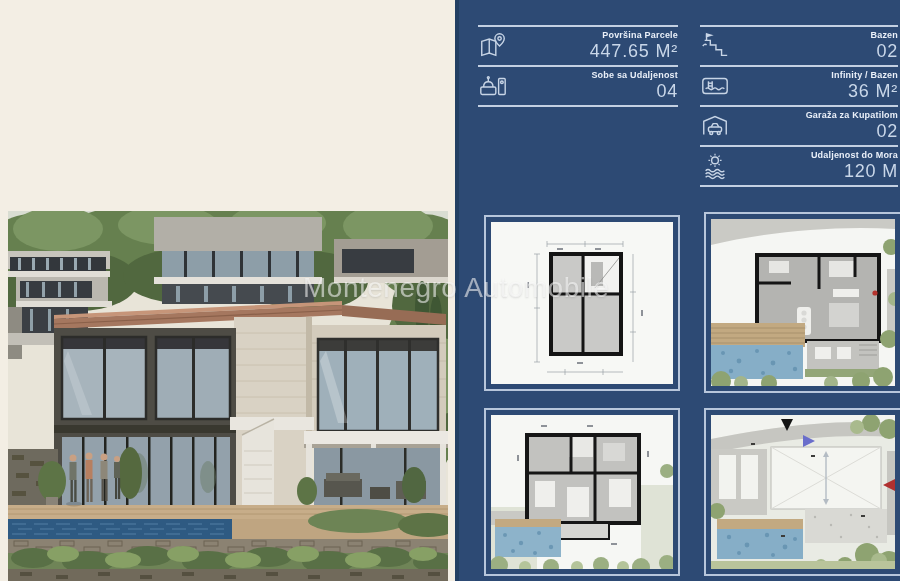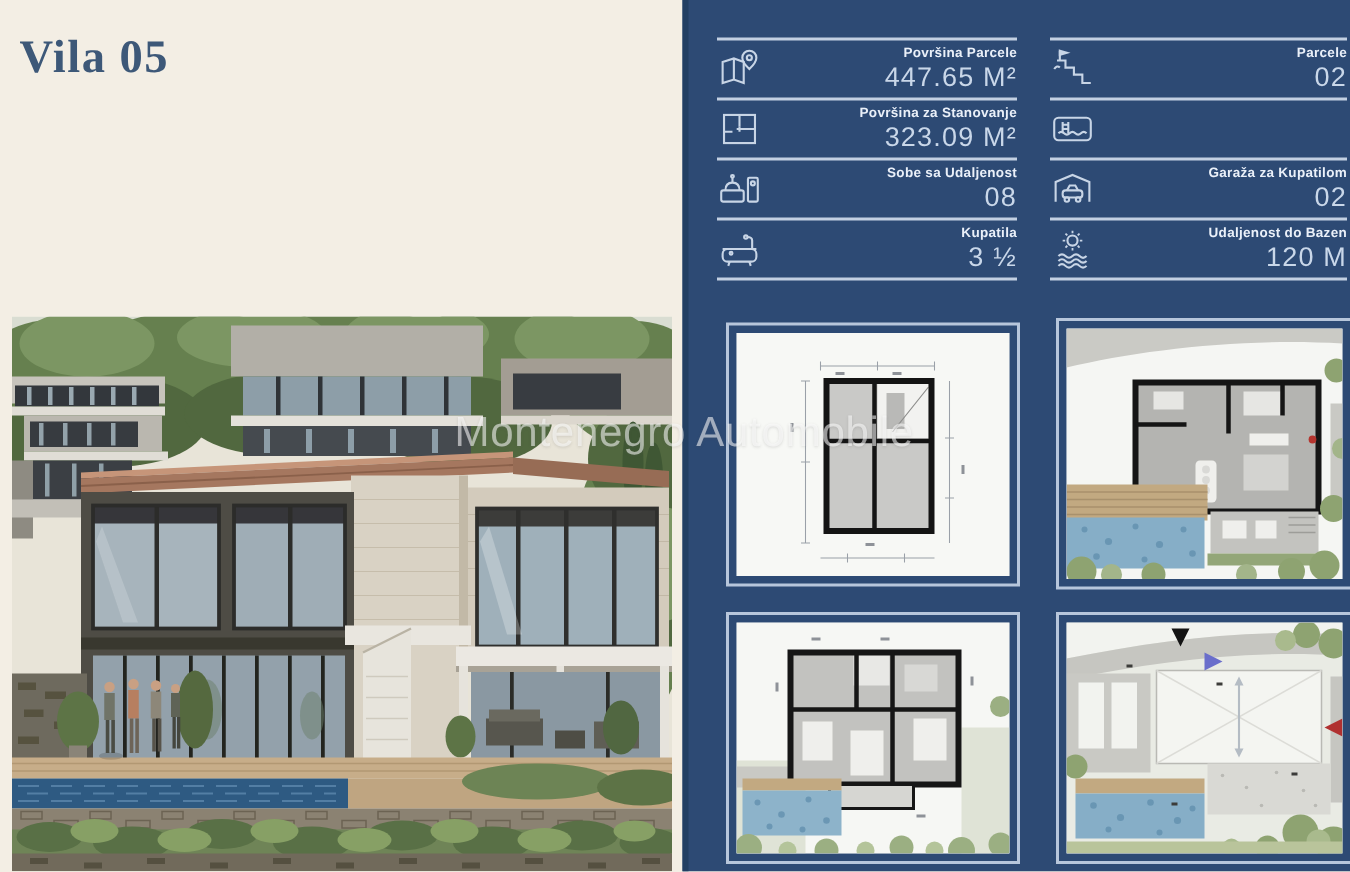--- a/index.html
+++ b/index.html
@@ -53,21 +53,20 @@
     font-size:28px;letter-spacing:0.5px;white-space:nowrap;
     color:rgba(255,255,255,0.55);
     text-shadow:0 1px 2px rgba(90,90,90,0.18);
     pointer-events:none;
   }
 </style>
 </head>
 <body>
 
 <div class="left-panel">
-  <h1 class="page-title">Vila 05</h1>
 
   <div class="villa-figure">
     <svg viewBox="0 0 440 370" preserveAspectRatio="none">
 
       <rect x="0" y="0" width="440" height="370" fill="#e8e4d8"></rect>
       <rect x="0" y="0" width="440" height="48" fill="#d9ddd2"></rect>
 
       <g fill="#66804f">
         <ellipse cx="30" cy="40" rx="55" ry="38"></ellipse>
           <ellipse cx="120" cy="30" rx="70" ry="34"></ellipse>
@@ -355,93 +354,64 @@
         </svg>
       </span>
       <span class="spec-text">
         <span class="spec-label">Površina Parcele</span>
         <span class="spec-value">447.65 M²</span>
       </span>
     </div>
     <div class="spec-row">
       <span class="spec-icon">
         <svg width="30" height="30" viewBox="0 0 32 32" fill="none" stroke="#c8d5e6" stroke-width="1.5">
-          <rect x="5" y="6" width="22" height="20"></rect>
-            <line x1="16" y1="6" x2="16" y2="14"></line>
-          <line x1="16" y1="16" x2="27" y2="16"></line>
-            <line x1="5" y1="18" x2="11" y2="18"></line>
-          <line x1="14" y1="16" x2="18" y2="16"></line>
-            <line x1="16" y1="14" x2="16" y2="18"></line>
-        </svg>
-      </span>
-      <span class="spec-text">
-        <span class="spec-label">Površina za Stanovanje</span>
-        <span class="spec-value">323.09 M²</span>
-      </span>
-    </div>
-    <div class="spec-row">
-      <span class="spec-icon">
-        <svg width="30" height="30" viewBox="0 0 32 32" fill="none" stroke="#c8d5e6" stroke-width="1.5">
           <rect x="3" y="17" width="16" height="8" rx="1.5"></rect>
             <path d="M6,17 C6,13 8,11.5 11,11.5 C14,11.5 16,13 16,17"></path>
           <line x1="11" y1="8" x2="11" y2="11.5"></line>
             <circle cx="11" cy="7" r="1"></circle>
           <rect x="22" y="8" width="7" height="17" rx="1"></rect>
             <circle cx="25.5" cy="12" r="1.4"></circle>
         </svg>
       </span>
       <span class="spec-text">
         <span class="spec-label">Sobe sa Udaljenost</span>
-        <span class="spec-value">08</span>
-      </span>
-    </div>
-    <div class="spec-row">
-      <span class="spec-icon">
-        <svg width="30" height="30" viewBox="0 0 32 32" fill="none" stroke="#c8d5e6" stroke-width="1.5">
-          <rect x="4" y="16" width="24" height="9" rx="3.5"></rect>
-            <line x1="4" y1="16" x2="28" y2="16"></line>
-          <path d="M25,16 V10 Q25,7.5 21.5,7.5"></path>
-            <circle cx="20.5" cy="7.5" r="1.2"></circle>
-          <line x1="9" y1="25" x2="8" y2="28"></line>
-            <line x1="23" y1="25" x2="24" y2="28"></line>
-          <circle cx="10" cy="19" r="1"></circle>
-        </svg>
-      </span>
-      <span class="spec-text">
-        <span class="spec-label">Kupatila</span>
-        <span class="spec-value">3 ½</span>
+        <span class="spec-value">04</span>
       </span>
     </div>
   </div>
 
   <div class="specs-col specs-col-2">
     <div class="spec-row">
       <span class="spec-icon">
         <svg width="30" height="30" viewBox="0 0 32 32" fill="none" stroke="#c8d5e6" stroke-width="1.5">
           <path d="M5,10 H11 V15 H17 V20 H23 V26 H29"></path>
           <line x1="7" y1="10" x2="7" y2="3"></line>
             <polygon points="7,3 12,4.5 7,6" fill="#c8d5e6"></polygon>
           <path d="M3,16 q2,-3 4,-1"></path>
         </svg>
       </span>
       <span class="spec-text">
-        <span class="spec-label">Parcele</span>
+        <span class="spec-label">Bazen</span>
         <span class="spec-value">02</span>
       </span>
     </div>
     <div class="spec-row">
       <span class="spec-icon">
         <svg width="30" height="30" viewBox="0 0 32 32" fill="none" stroke="#c8d5e6" stroke-width="1.5">
           <rect x="3" y="8" width="26" height="16" rx="3"></rect>
           <path d="M6,19 q2,-2 4,0 q2,2 4,0 q2,-2 4,0 q2,2 4,0 q2,-2 4,0"></path>
           <line x1="9" y1="11" x2="9" y2="19"></line>
             <line x1="13" y1="11" x2="13" y2="19"></line>
           <line x1="9" y1="13" x2="13" y2="13"></line>
             <line x1="9" y1="16" x2="13" y2="16"></line>
         </svg>
+      </span>
+      <span class="spec-text">
+        <span class="spec-label">Infinity / Bazen</span>
+        <span class="spec-value">36 M²</span>
       </span>
     </div>
     <div class="spec-row">
       <span class="spec-icon">
         <svg width="30" height="30" viewBox="0 0 32 32" fill="none" stroke="#c8d5e6" stroke-width="1.5">
           <path d="M4,25 V11 L16,6 L28,11 V25"></path>
           <path d="M12,17 L14,13.5 H18 L20,17"></path>
             <rect x="9" y="17" width="14" height="5" rx="2"></rect>
           <circle cx="12" cy="23.5" r="1.6"></circle>
             <circle cx="20" cy="23.5" r="1.6"></circle>
@@ -465,21 +435,21 @@
               <line x1="19.7" y1="13.7" x2="21" y2="15"></line>
               <line x1="21" y1="5" x2="19.7" y2="6.3"></line>
               <line x1="12.3" y1="13.7" x2="11" y2="15"></line>
             </g>
           <path d="M6,21 q2.5,-2.5 5,0 t5,0 t5,0 t5,0"></path>
           <path d="M6,24.5 q2.5,-2.5 5,0 t5,0 t5,0 t5,0"></path>
           <path d="M6,28 q2.5,-2.5 5,0 t5,0 t5,0 t5,0"></path>
         </svg>
       </span>
       <span class="spec-text">
-        <span class="spec-label">Udaljenost do Bazen</span>
+        <span class="spec-label">Udaljenost do Mora</span>
         <span class="spec-value">120 M</span>
       </span>
     </div>
   </div>
 
   <div class="plan-thumb plan-1">
     <div class="plan-inner">
       <svg viewBox="0 0 182 162" preserveAspectRatio="none">
         <rect width="182" height="162" fill="#f7f8f5"></rect>
         <g stroke="#9aa0a8" stroke-width="0.7">

